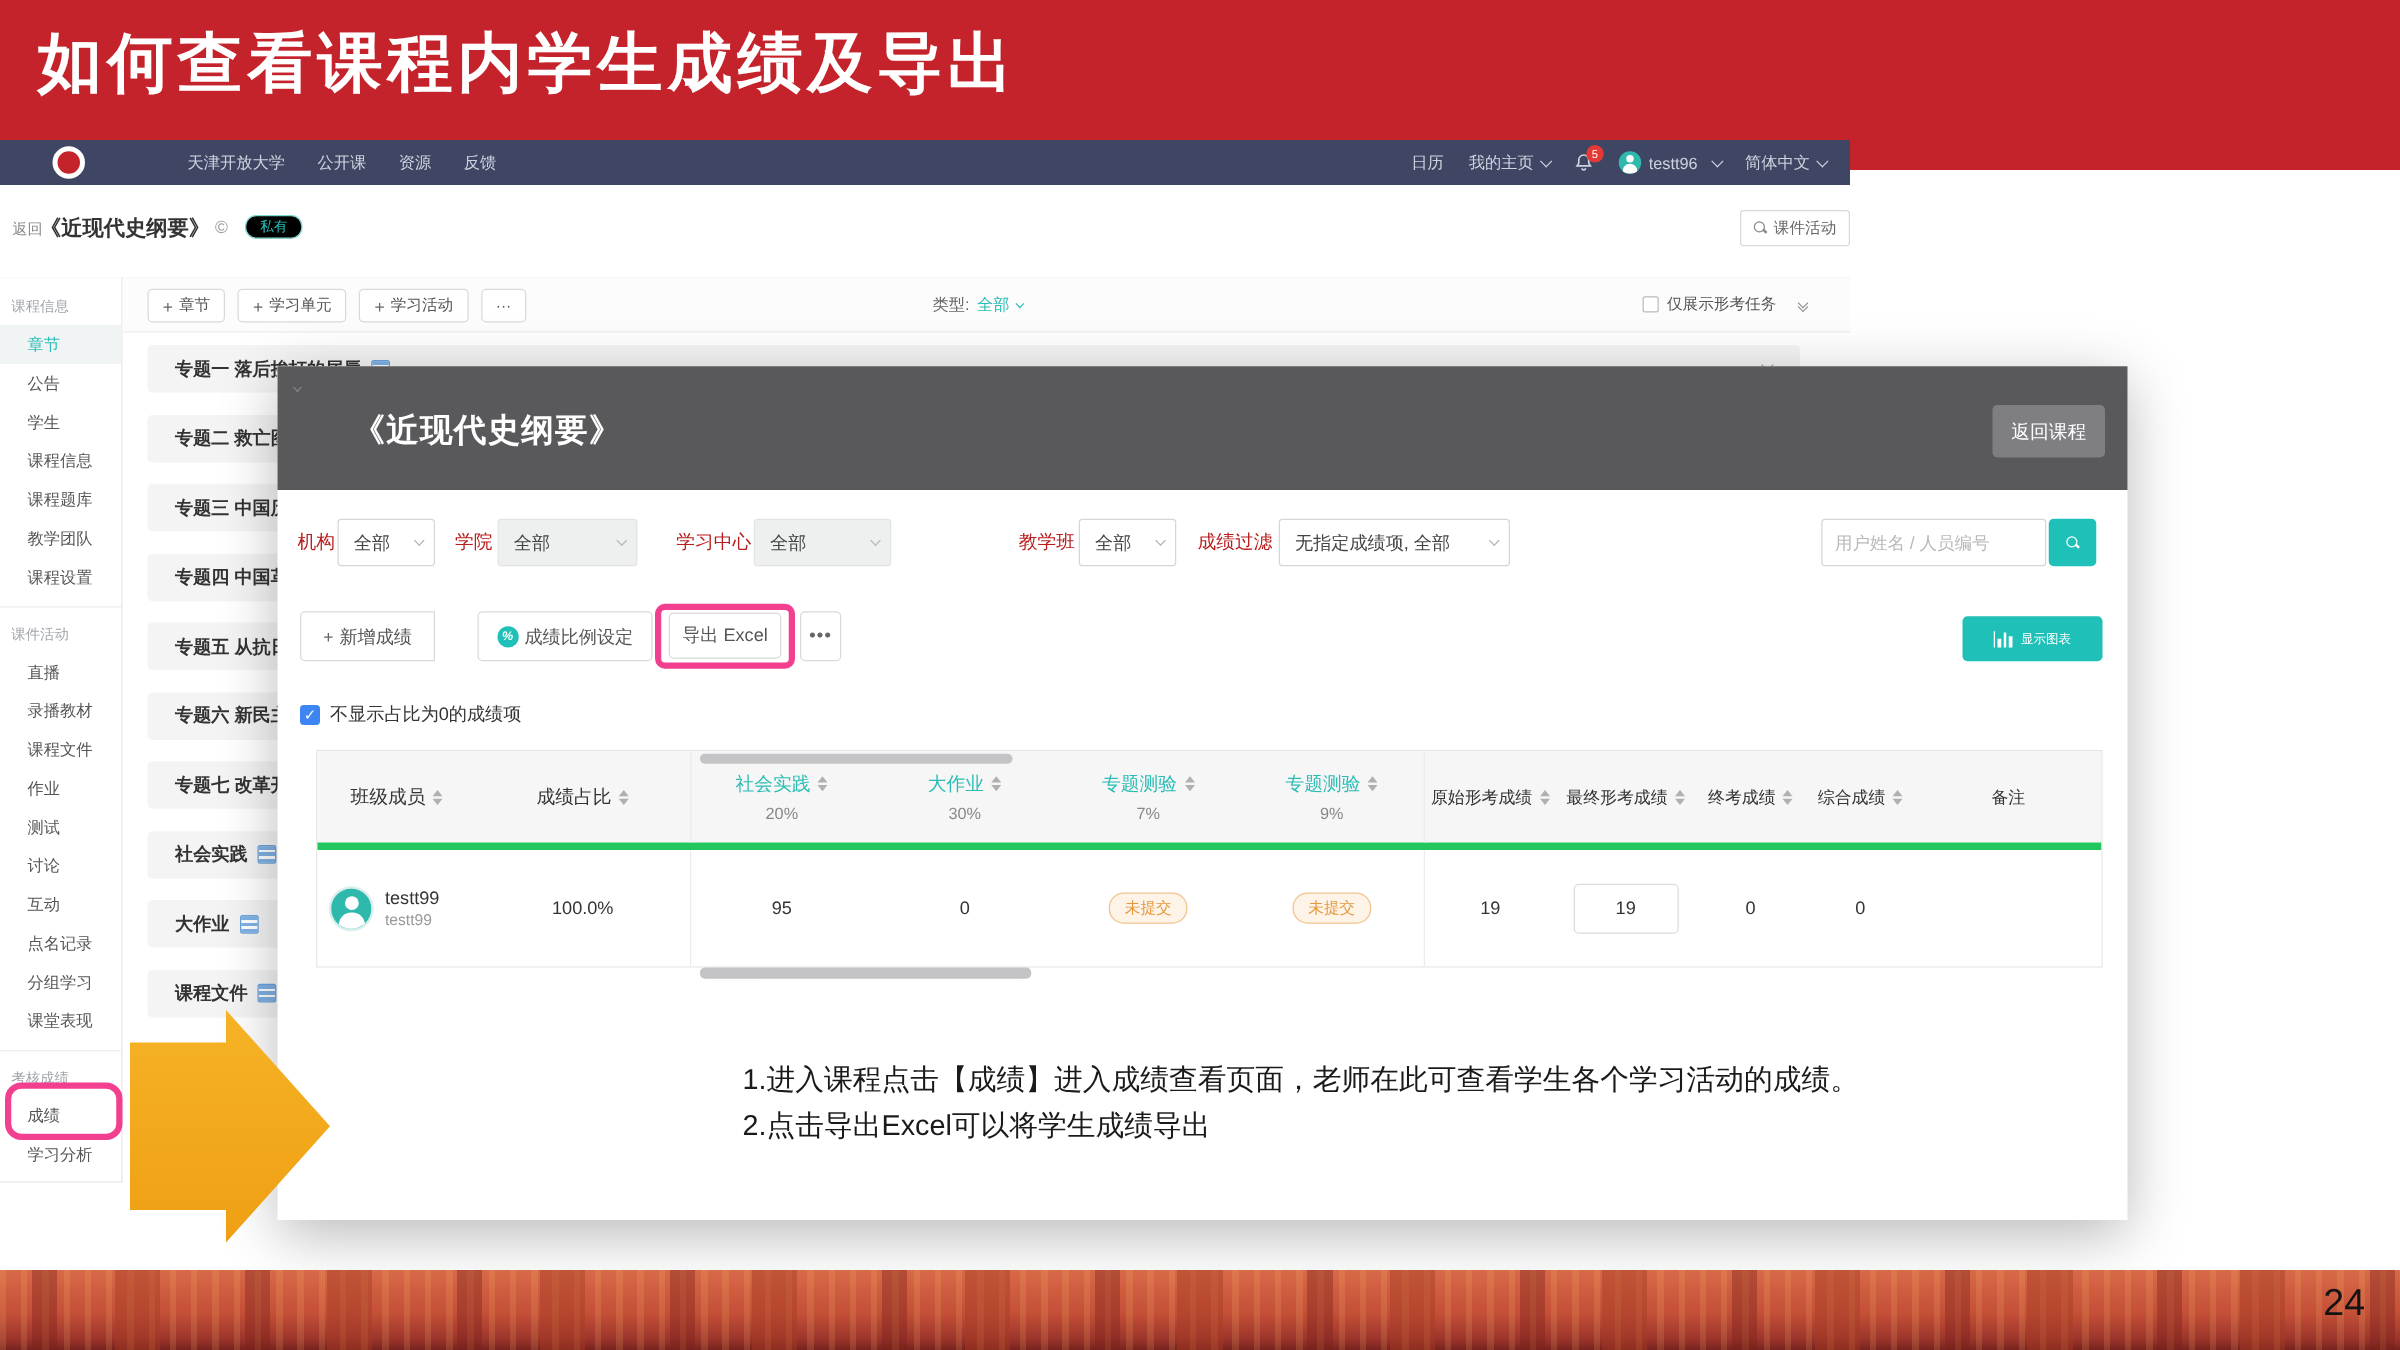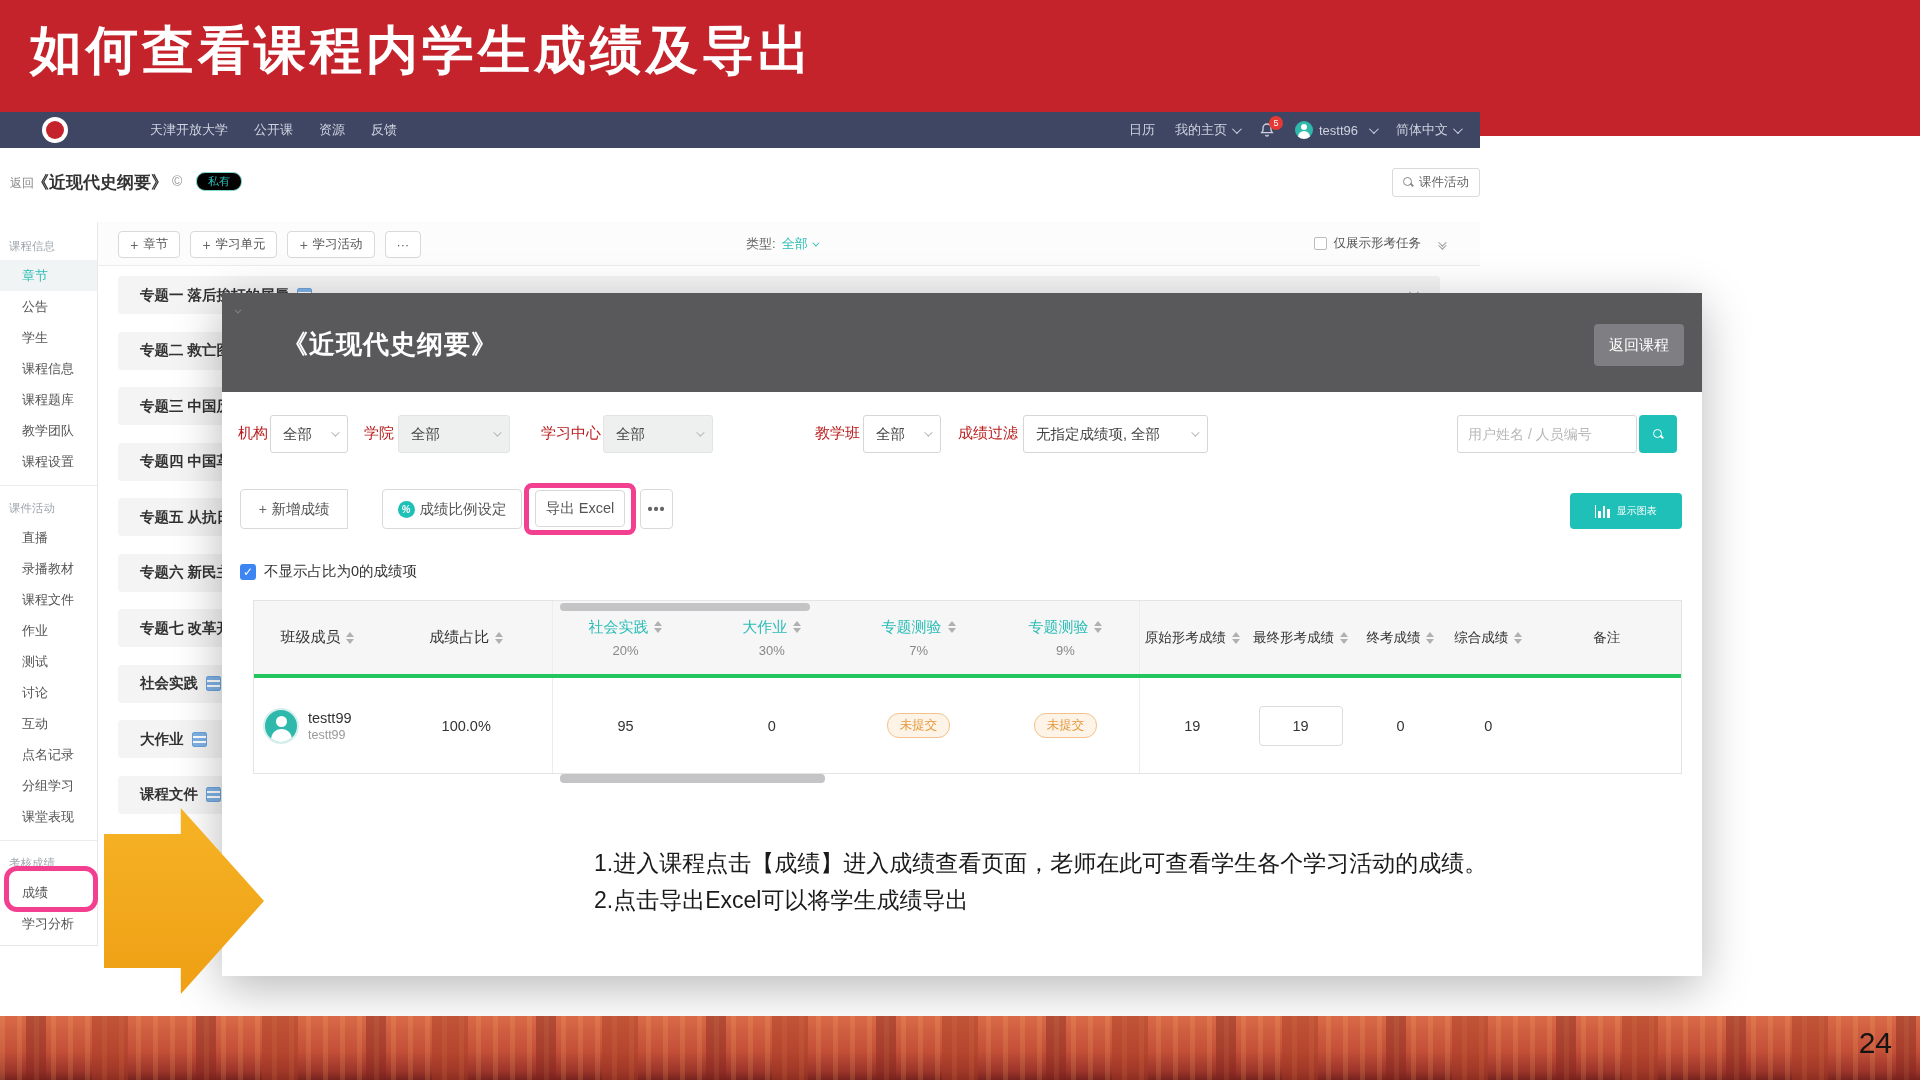--- a/index.html
+++ b/index.html
@@ -94,21 +94,21 @@
   .chart-ico i { width:2.5px; background:#fff; display:block; }
   .chart-ico i:nth-child(1){height:7px;} .chart-ico i:nth-child(2){height:12px;} .chart-ico i:nth-child(3){height:9px;}
 
   #hide-zero { position:absolute; left:18px; top:269px; display:flex; align-items:center; gap:8px; }
   .cb-check { width:16px; height:16px; background:#3d85f2; border-radius:3px; color:#fff; font-size:12px; line-height:16px; text-align:center; cursor:pointer; }
   #hide-zero span.txt { font-size:14.5px; color:#333; }
 
   
   #grade-table { position:absolute; left:31px; top:307px; width:1429px; border:1px solid #e4e4e4; }
   .thead { display:flex; background:#f6f6f7; height:73px; }
-  .trow { display:flex; background:#fff; height:99px; border-top:4px solid #22c55e; }
+  .trow { display:flex; background:#fff; height:99px; border-top:6px solid #22c55e; }
   .cell { display:flex; align-items:center; justify-content:center; font-size:14.5px; color:#333; }
   .c-member{width:127px;} .c-ratio{width:171px;} .c-scroll{width:147px;} 
   .c-r1{width:106px;} .c-r2{width:112px;} .c-r3{width:88px;} .c-r4{width:88px;} .c-r5{width:149px;}
   .b-left{border-left:1px solid #ececec;}
   .thead .cell { font-size:15px; gap:6px; }
   .th-stack { flex-direction:column; gap:3px; }
   .th-stack .lab { color:#2bbdb5; font-size:15px; display:flex; align-items:center; gap:6px; }
   .th-stack .pct { color:#888; font-size:13px; }
   .th-sm { font-size:13.5px !important; gap:2px; white-space:nowrap; }
   .sort { display:inline-flex; flex-direction:column; gap:2px; cursor:pointer; }

